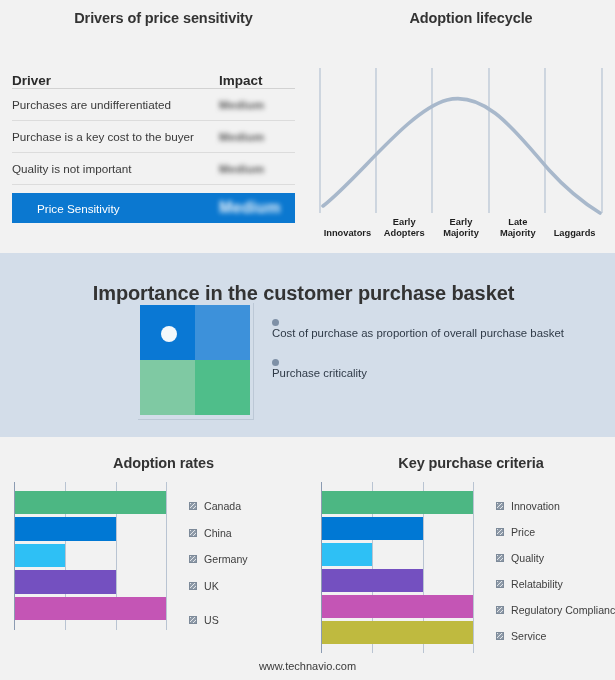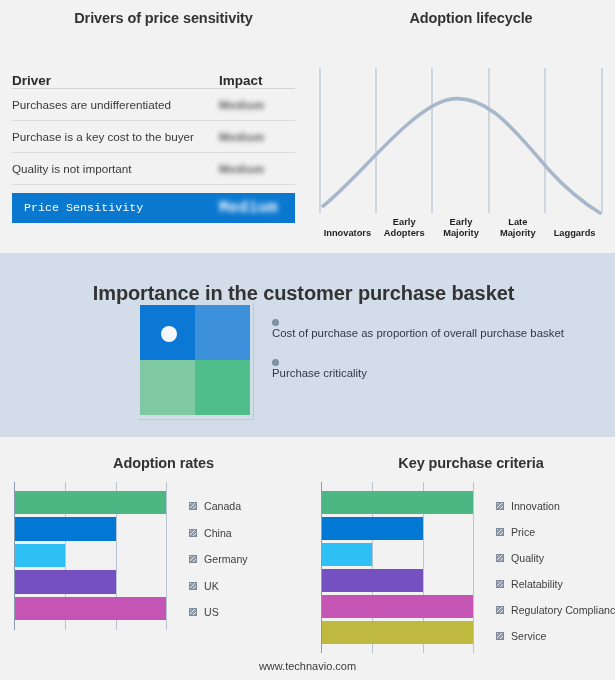--- a/index.html
+++ b/index.html
@@ -56,23 +56,22 @@
     -webkit-filter: blur(2.6px);
     display: inline-block;
     font-weight: bold;
     letter-spacing: 0.2px;
   }
   .dt-row-highlight {
     display: flex; align-items: center;
     height: 30px;
     margin-top: 8px;
     background: #0b78d0;
-    padding-left: 12px;
+    padding-left: 25px;
     border: none;
-    font-family: Liberation Mono, monospace;
   }
   .dt-row-highlight .dt-driver { font-size: 11.7px; color: #ffffff; }
   .dt-row-highlight .dt-impact { flex: 0 0 76px; }
   .dt-row-highlight .blurred { color: #eaf3fb; }
 
   
   .panel-lifecycle { position: absolute; left: 307px; top: 0; width: 308px; height: 253px; }
   .panel-lifecycle .panel-title { position: absolute; left: 0; top: 10px; width: 308px; }
   .lifecycle-chart {
     position: absolute; left: 12px; top: 58px; width: 284px; height: 182px;
@@ -312,21 +311,21 @@
               <span class="legend-label">China</span>
             </div>
             <div class="hbar-legend-item" style="height: 26.5px;">
               <span class="legend-swatch"></span>
               <span class="legend-label">Germany</span>
             </div>
             <div class="hbar-legend-item" style="height: 26.5px;">
               <span class="legend-swatch"></span>
               <span class="legend-label">UK</span>
             </div>
-            <div class="hbar-legend-item" style="height: 26.5px;">
+            <div class="hbar-legend-item" style="height: 26.5px; margin-top: 8px;">
               <span class="legend-swatch"></span>
               <span class="legend-label">US</span>
             </div>
           </div>
       </div>
     </div>
 
     <div class="panel-criteria">
       <div class="panel-title">Key purchase criteria</div>
       <div class="hbar-chart">

